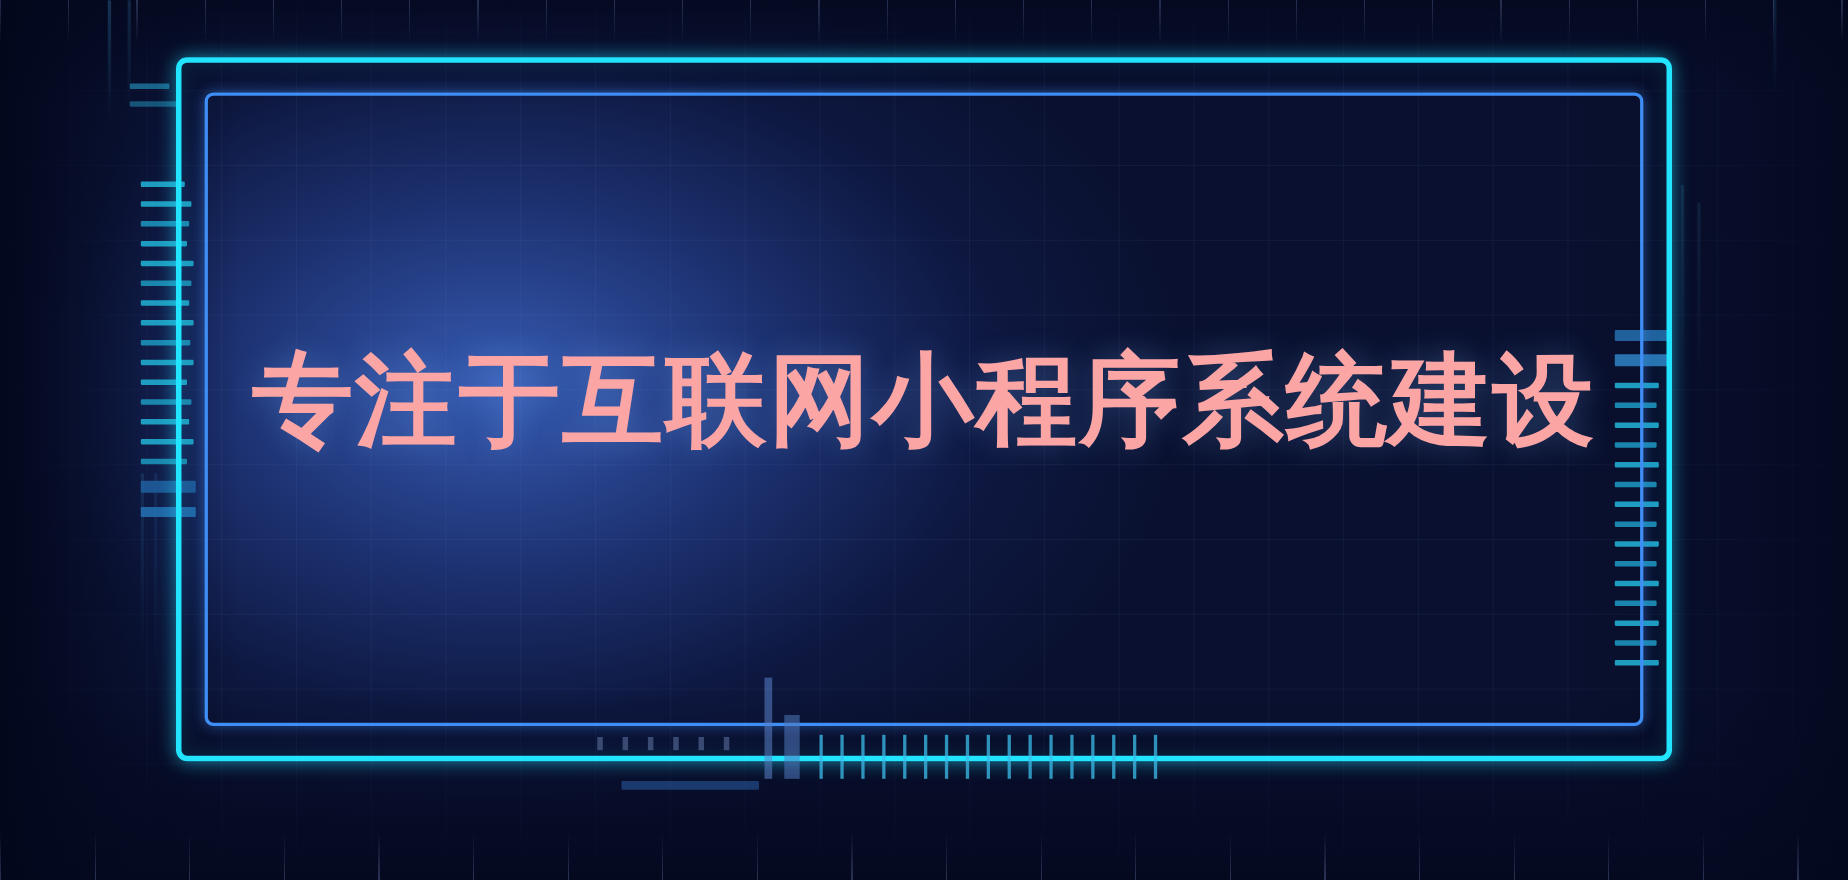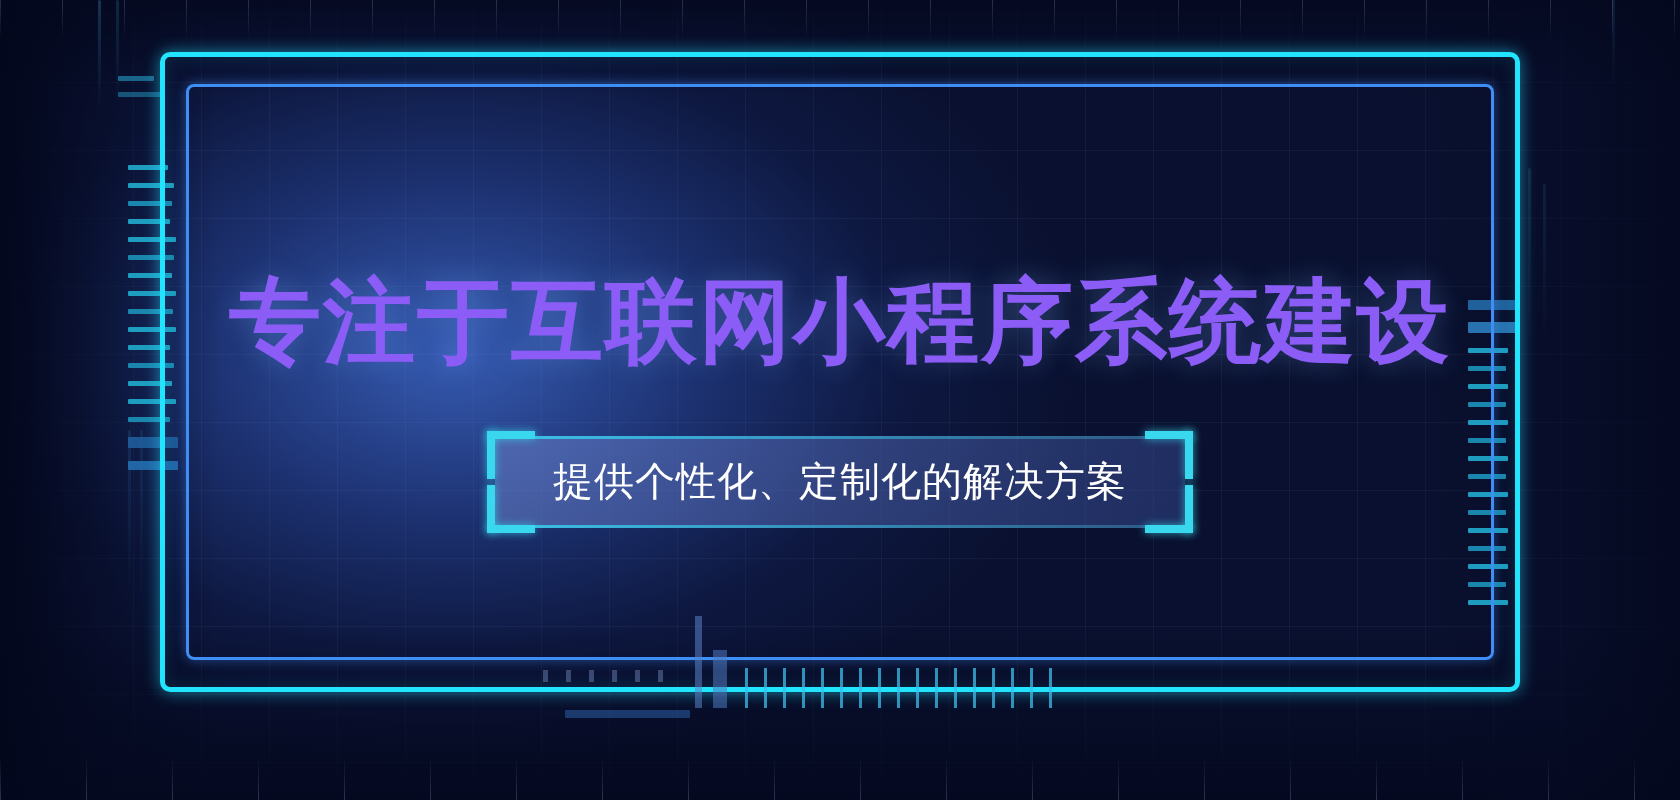--- a/index.html
+++ b/index.html
@@ -119,21 +119,21 @@
     top: 0; bottom: 0;
     display: flex;
     flex-direction: column;
     align-items: center;
     justify-content: center;
   }
 
   .headline {
     font-size: 92px;
     font-weight: bold;
-    color: #8b5cf6;
+    color: #fca5a5;
     letter-spacing: 2px;
     line-height: 1;
     margin: 0 0 72px 0;
     text-shadow: 0 0 26px rgba(120,180,255,.30);
     white-space: nowrap;
     text-align: right;
   }
 
   .sub-wrap {
     position: relative;
@@ -308,35 +308,15 @@
     <div class="vb" style="left:973px; width:3px;  height:40px;"></div>
     <div class="vb" style="left:992px; width:3px;  height:40px;"></div>
     <div class="vb" style="left:1011px; width:3px; height:40px;"></div>
     <div class="vb" style="left:1030px; width:3px; height:40px;"></div>
     <div class="vb" style="left:1049px; width:3px; height:40px;"></div>
   </div>
 
   <div class="content">
     <h1 class="headline">专注于互联网小程序系统建设</h1>
 
-    <div class="sub-wrap">
-      <div class="sub-box">提供个性化、定制化的解决方案</div>
-
-      <div class="corner c-tl">
-        <i class="h"></i>
-          <i class="v"></i>
-      </div>
-      <div class="corner c-tr">
-        <i class="h"></i>
-          <i class="v"></i>
-      </div>
-      <div class="corner c-bl">
-        <i class="h"></i>
-          <i class="v"></i>
-      </div>
-      <div class="corner c-br">
-        <i class="h"></i>
-          <i class="v"></i>
-      </div>
-    </div>
   </div>
 
 </div>
 
 </body></html>

